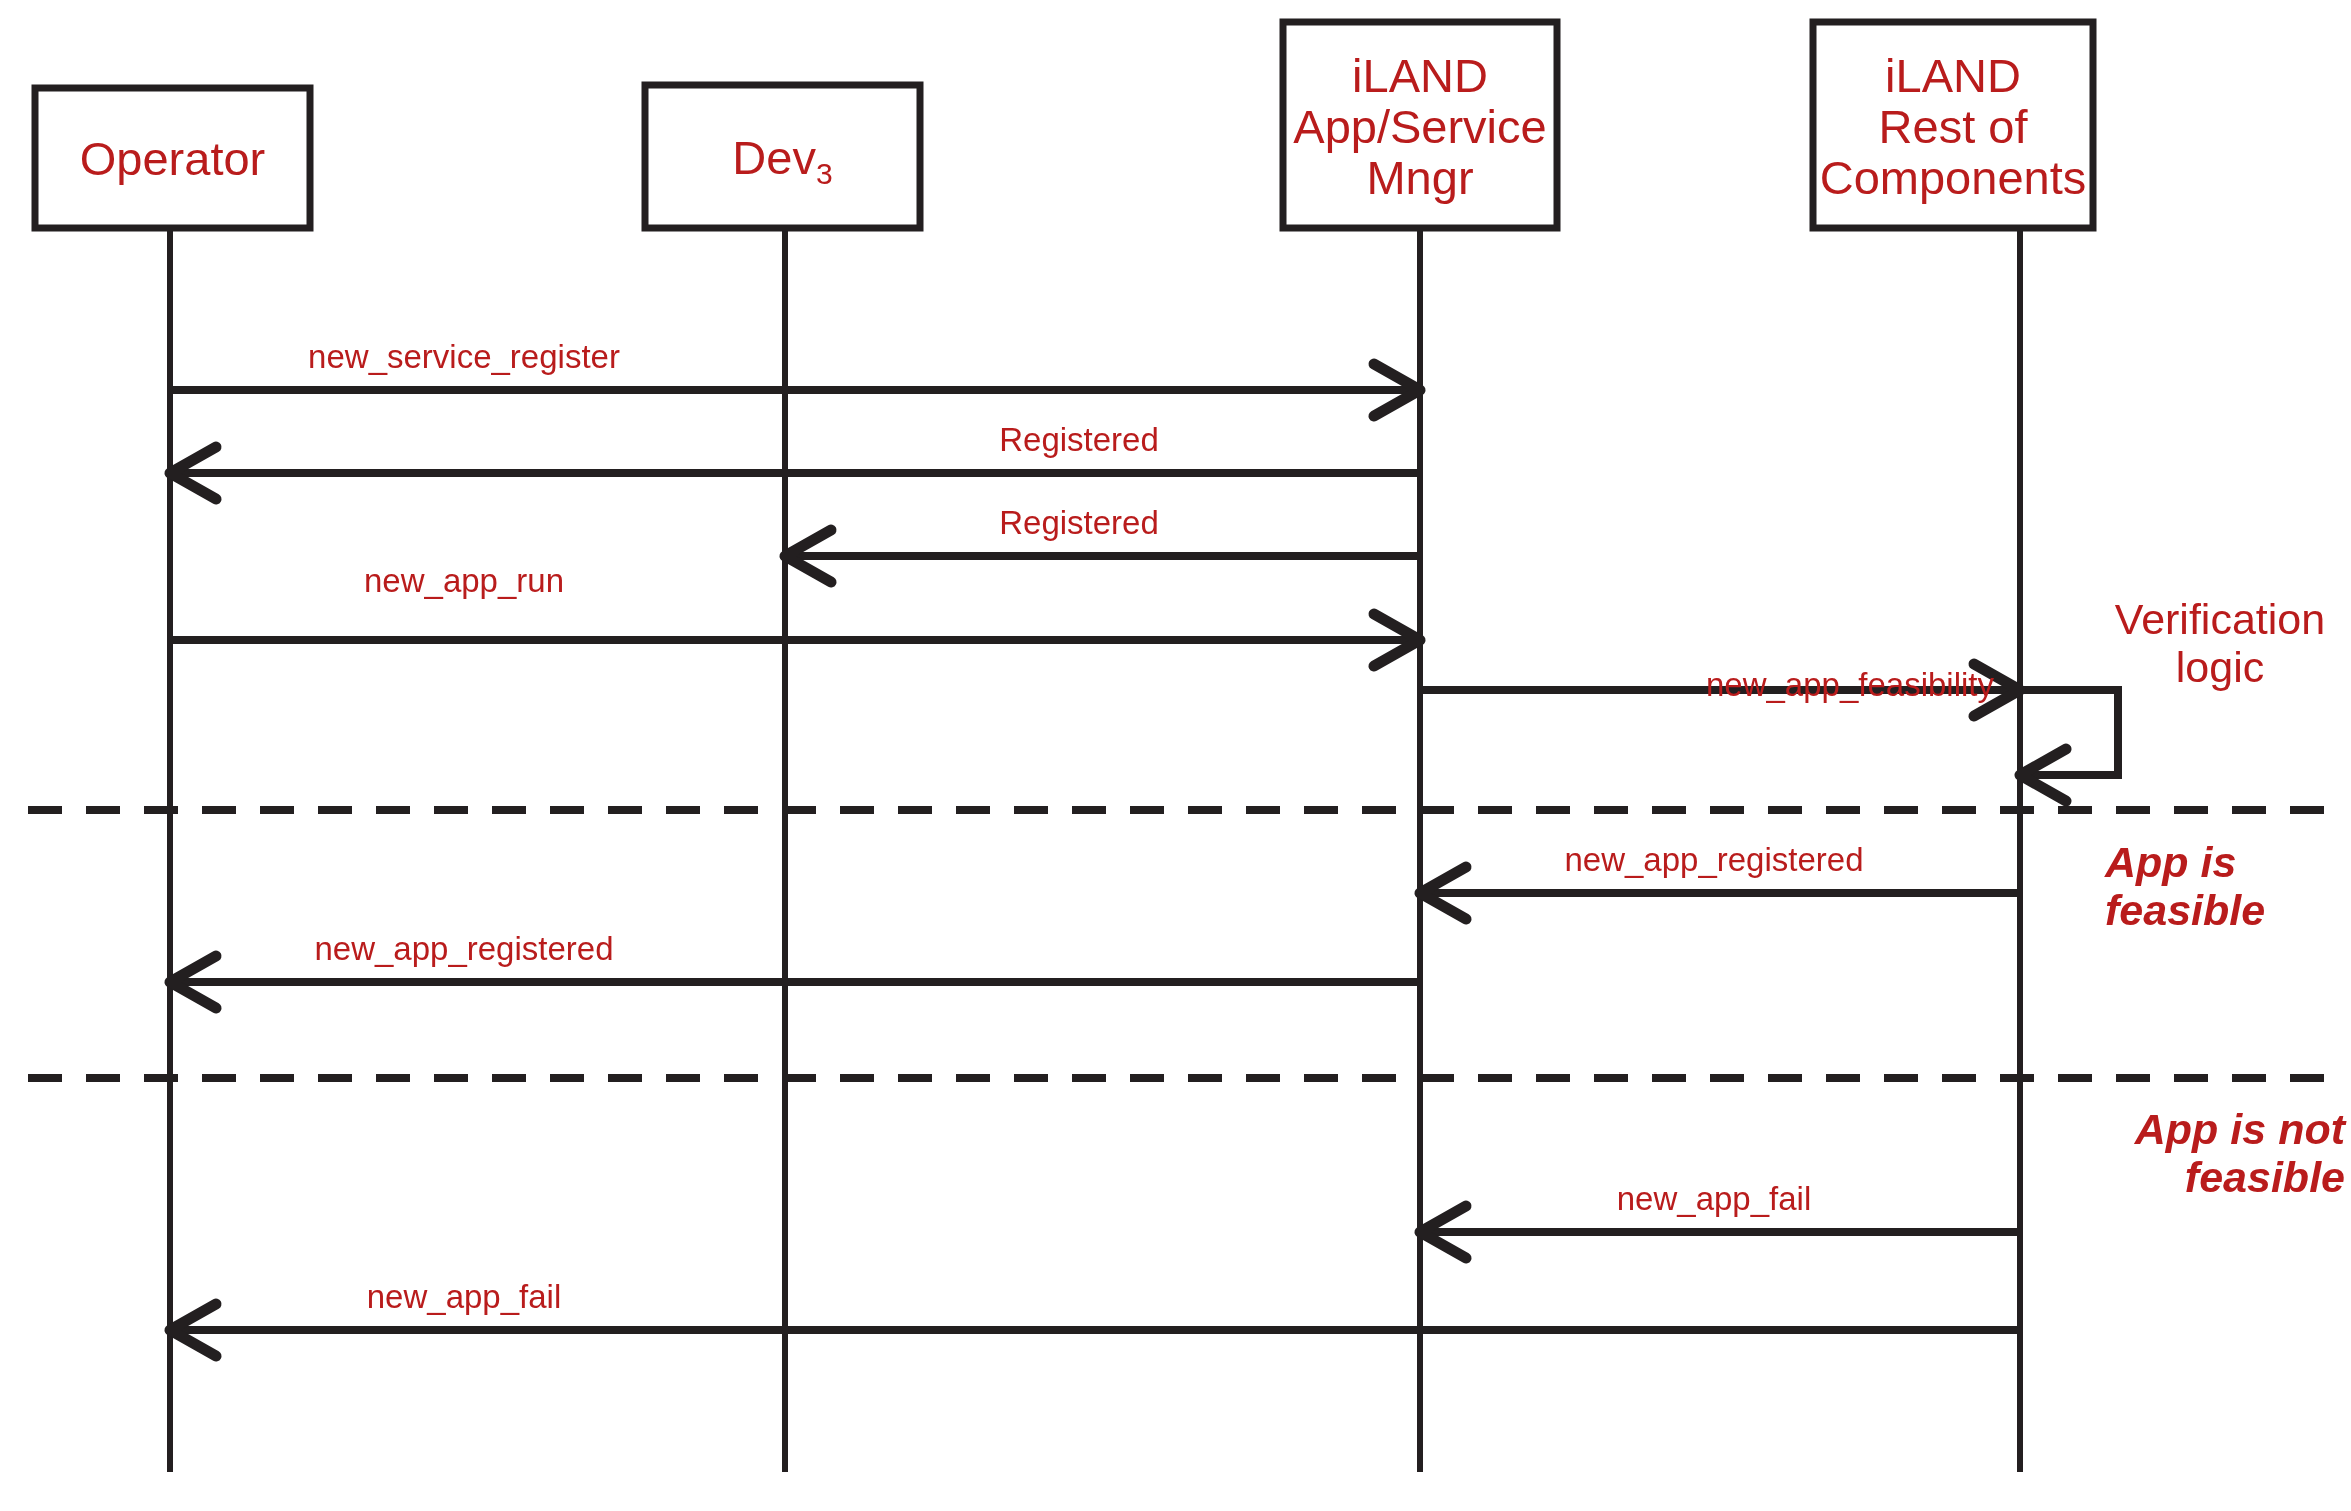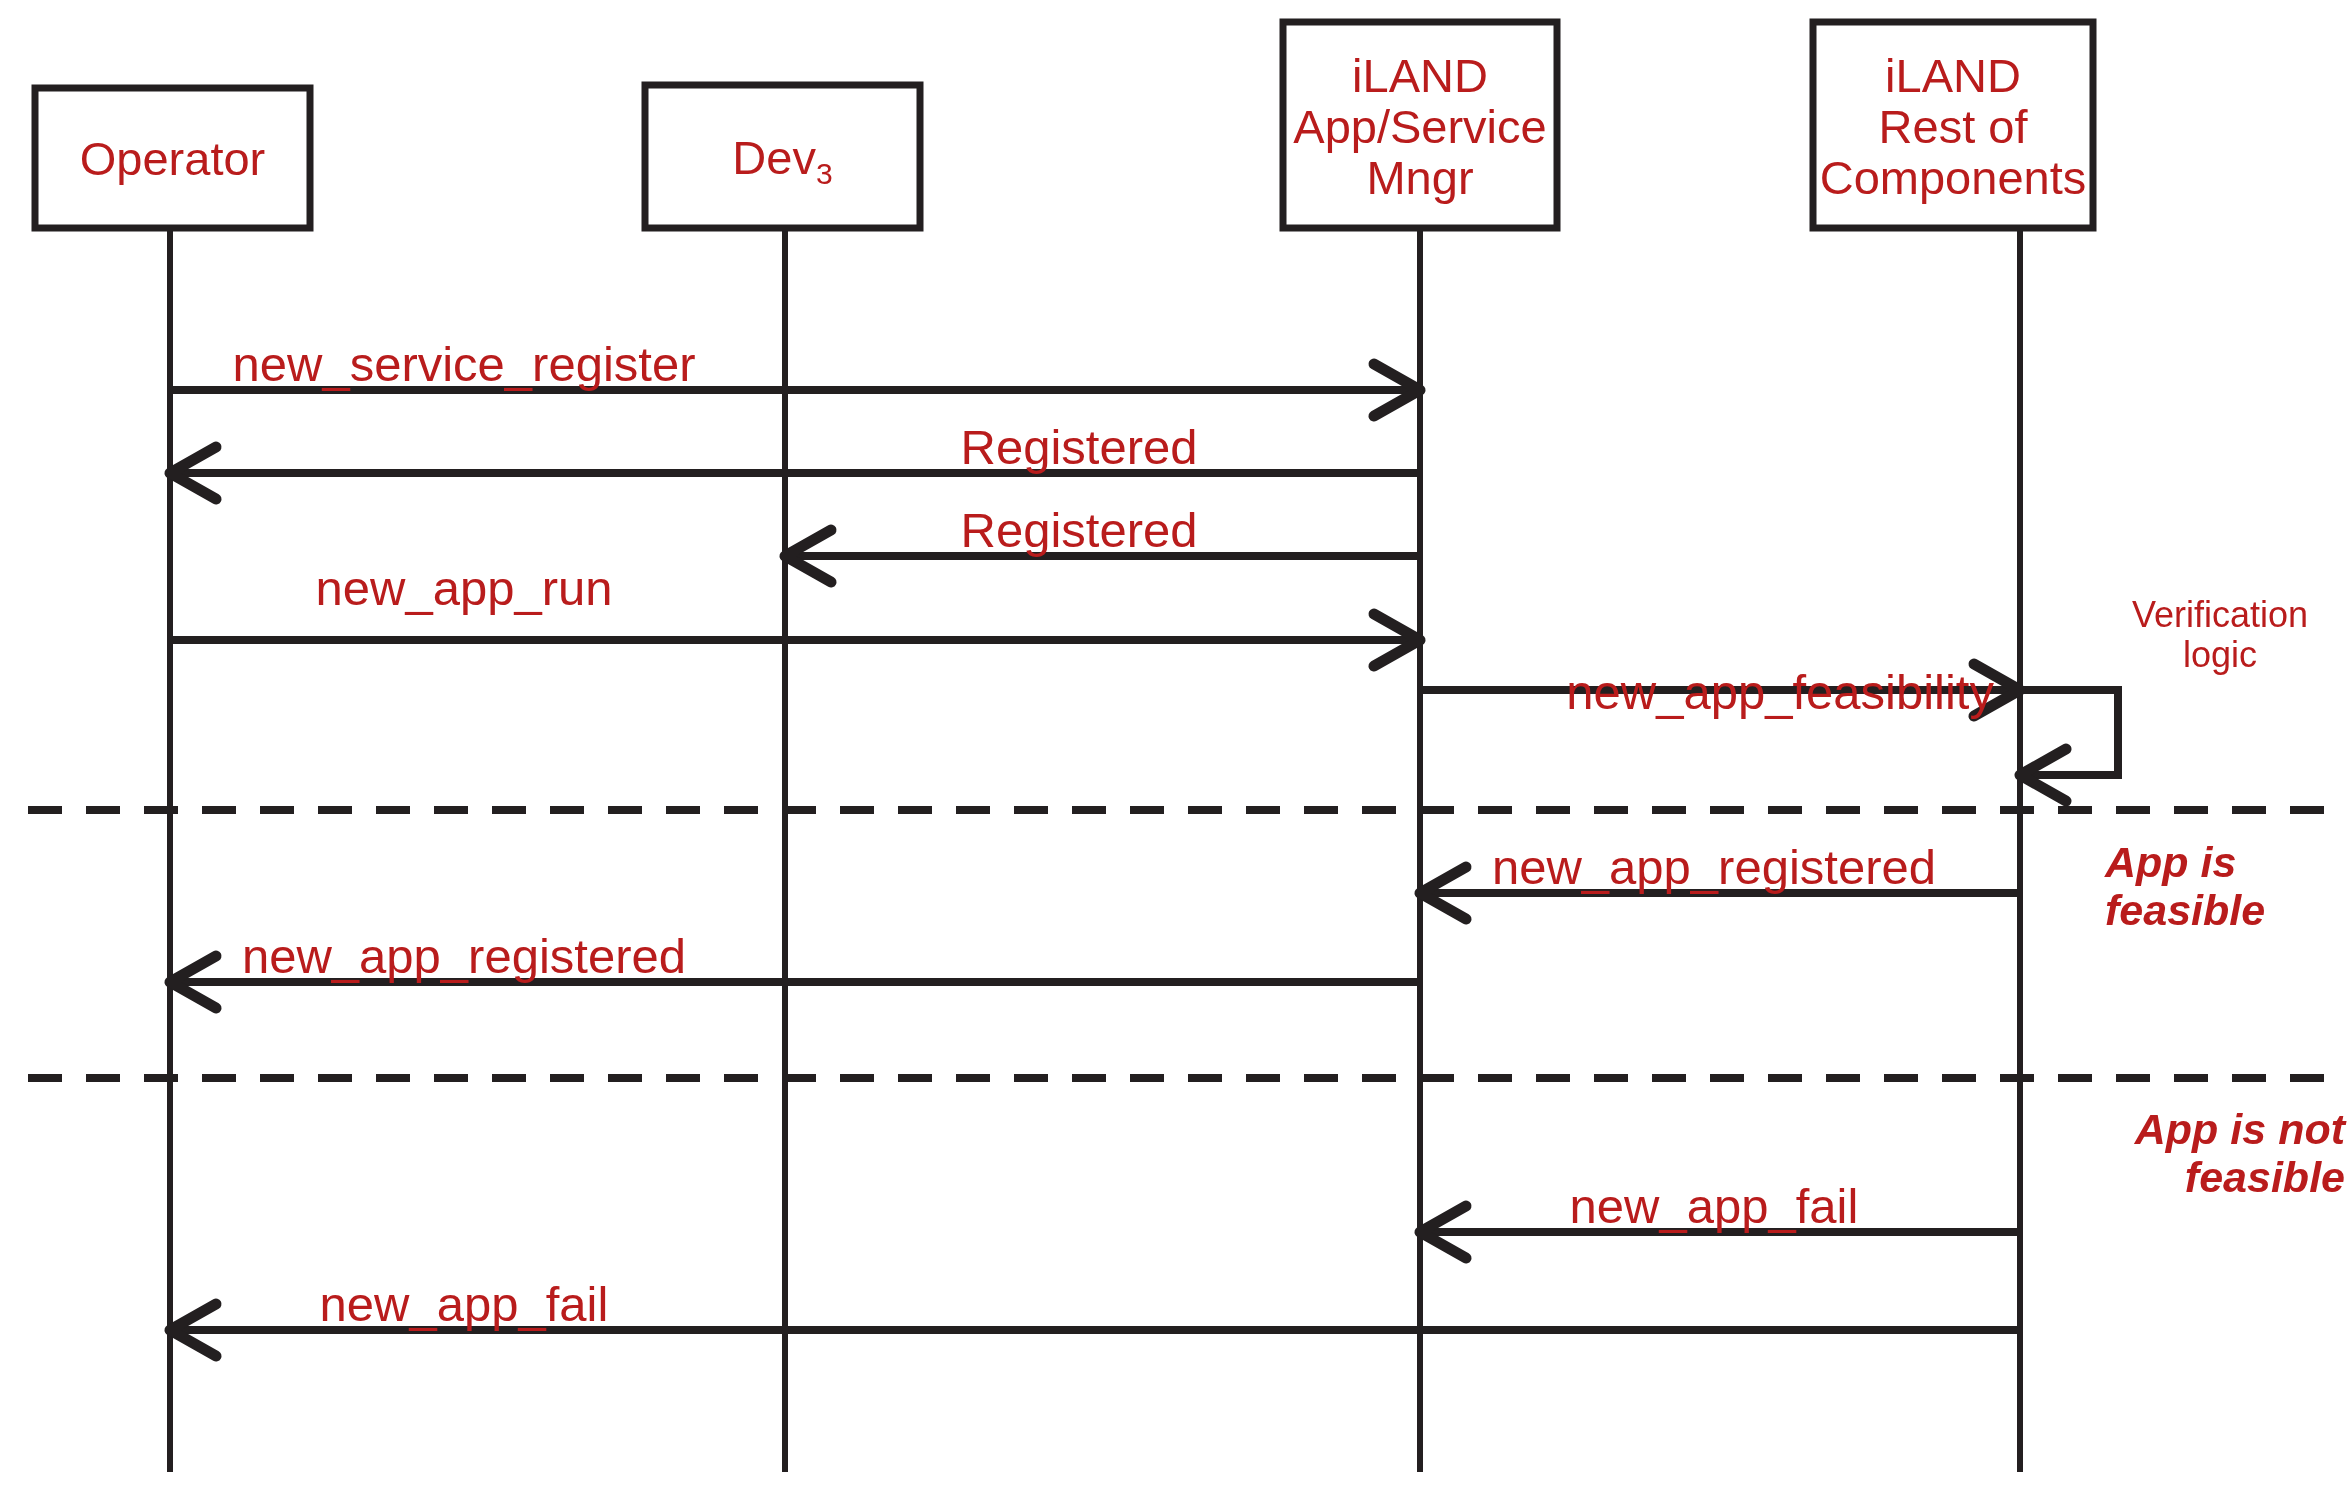--- a/index.html
+++ b/index.html
@@ -3,22 +3,22 @@
 <meta charset="utf-8">
 <title>iLAND Sequence Diagram</title>
 <style>
   html,body{margin:0;padding:0;background:#fff;}
   body{width:2351px;height:1511px;overflow:hidden;
        font-family:"Liberation Sans","DejaVu Sans",sans-serif;color:#231f20;}
   #stage{position:relative;width:2351px;height:1511px;background:#ffffff;}
   svg#diagram{position:absolute;left:0;top:0;width:2351px;height:1511px;display:block;}
   .lbl{position:absolute;white-space:pre;color:#b91c1c;line-height:1.0;}
   .box-label{font-size:47px;text-align:center;line-height:1.08;}
-  .msg-label{font-size:49px;text-align:center;}
-  .note-label{font-size:36px;text-align:center;line-height:1.12;}
+  .msg-label{font-size:33px;text-align:center;}
+  .note-label{font-size:43px;text-align:center;line-height:1.12;}
   .cond-label{font-size:43px;font-weight:bold;font-style:italic;text-align:left;line-height:1.12;}
   .sub{font-size:0.64em;vertical-align:sub;line-height:0;}
 </style>
 </head>
 <body>
 
 <div id="stage">
 
   <svg id="diagram" viewBox="0 0 2351 1511" xmlns="http://www.w3.org/2000/svg">
     <g id="g-lifelines" stroke="#231f20" fill="none">

